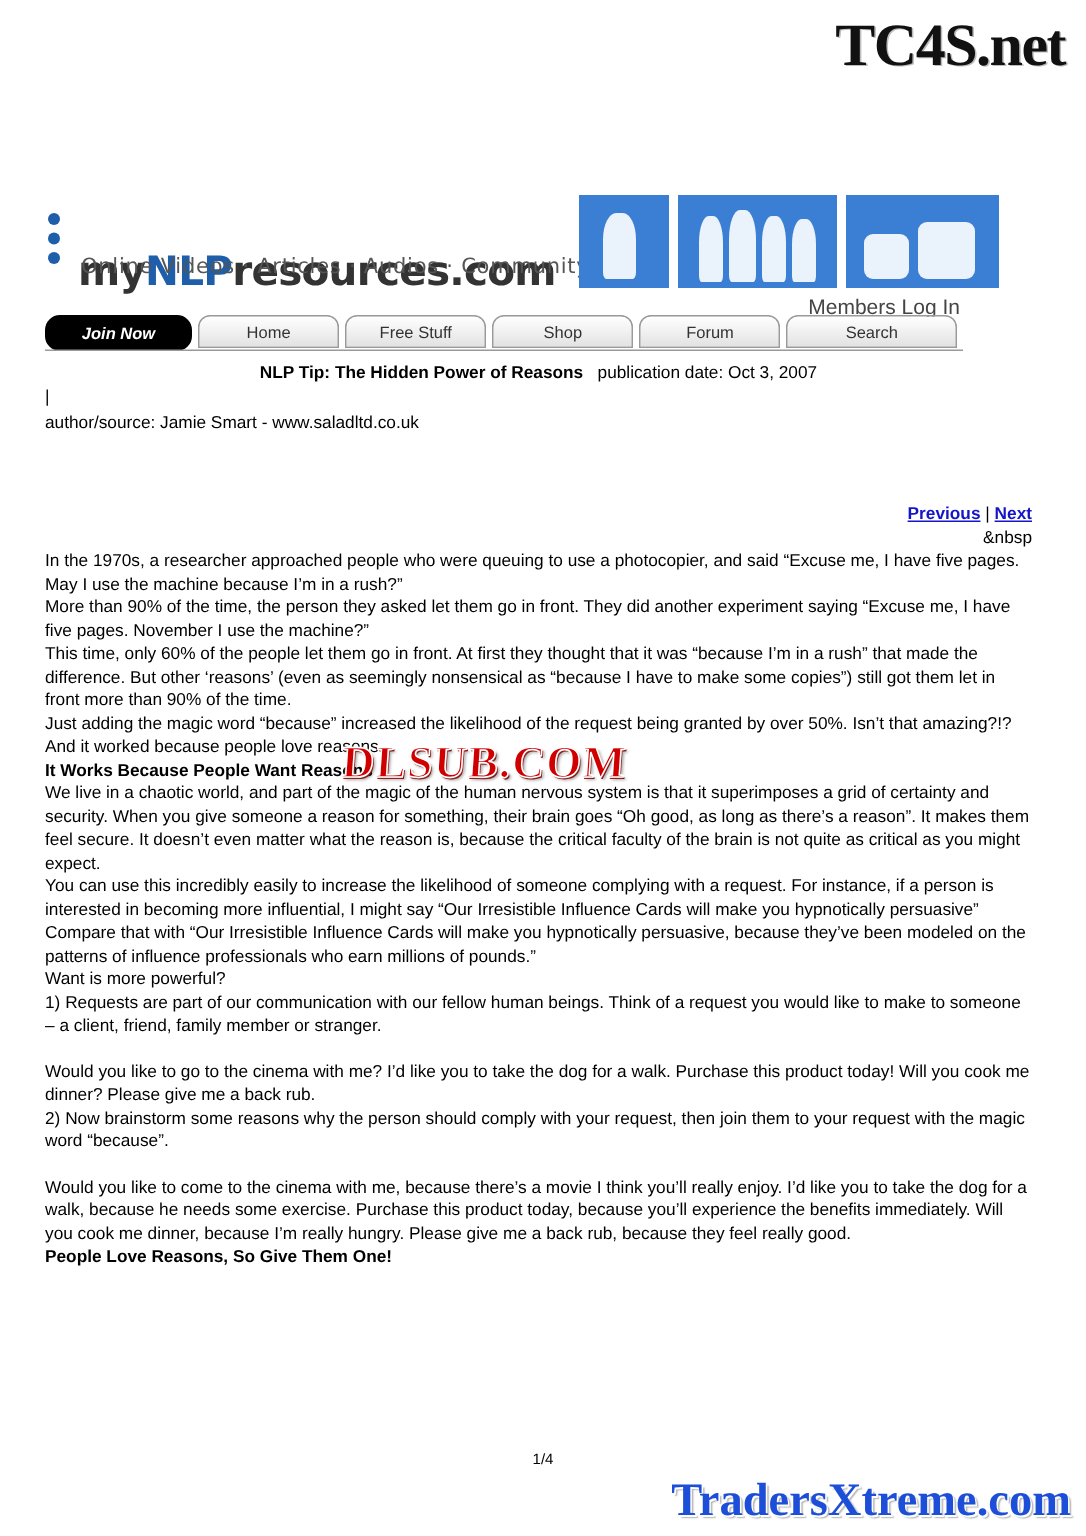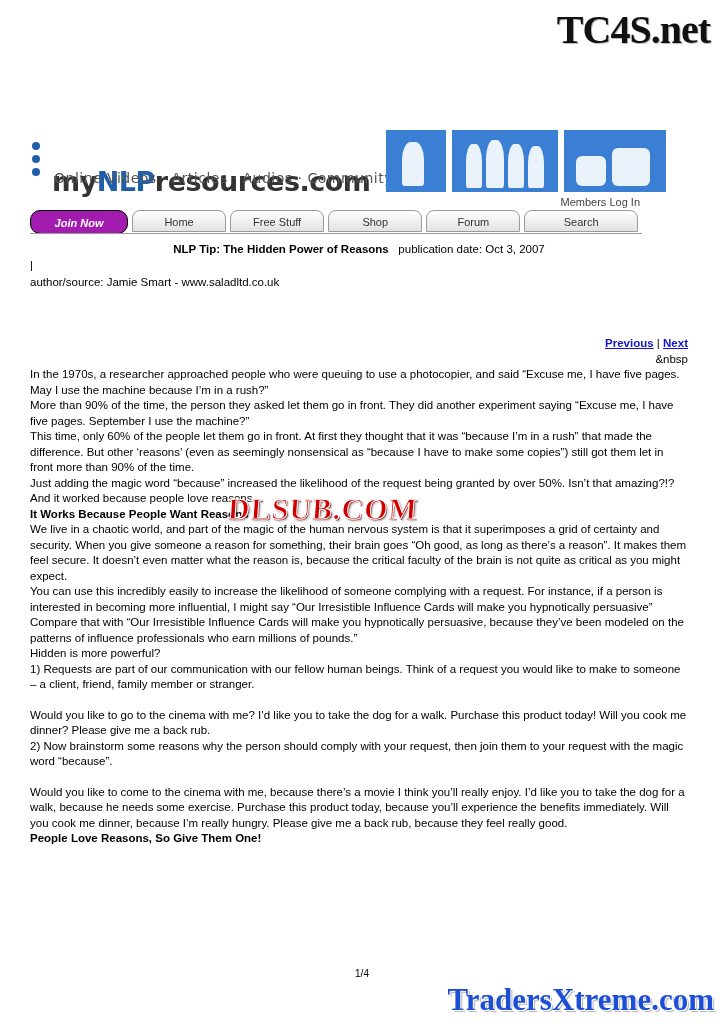--- a/index.html
+++ b/index.html
@@ -93,21 +93,21 @@
   .photo.p3 { left: 534px; width: 102px; height: 62px; }
   .photo .silhouette {
     position: absolute;
     background: #eaf2fb;
     border-radius: 40% 40% 10% 10%;
   }
   .memberlogin {
     position: absolute;
     right: 2px;
     top: 68px;
-    font-size: 11px;
+    font-size: 14px;
     color: #444444;
   }
 
   
   .navtabs {
     position: absolute;
     left: 0;
     top: 82px;
     width: 612px;
     height: 26px;
@@ -121,21 +121,21 @@
     font-size: 11px;
     color: #333333;
     background: linear-gradient(#ffffff, #e2e2e2);
     border: 1px solid #9a9a9a;
     border-radius: 8px 8px 0 0;
     margin-right: 4px;
     padding: 0 4px;
     box-sizing: border-box;
   }
   .tab.join {
-    background: #a21caf;
+    background: #000000;
     color: #ffffff;
     font-weight: bold;
     font-style: italic;
     border-color: #000000;
     border-radius: 10px;
     height: 24px;
     line-height: 24px;
   }
   .tab.t-home { width: 96px; }
   .tab.t-free { width: 96px; }
@@ -290,30 +290,30 @@
   <div class="authorline">author/source: Jamie Smart - www.saladltd.co.uk</div>
 
   <div class="navlinks">
     <a>Previous</a>
     <span>|</span>
     <a>Next</a>
   </div>
   <div class="nbsp-line">&amp;nbsp</div>
 
   <p class="para">In the 1970s, a researcher approached people who were queuing to use a photocopier, and said “Excuse me, I have five pages. May I use the machine because I’m in a rush?”</p>
-  <p class="para">More than 90% of the time, the person they asked let them go in front. They did another experiment saying “Excuse me, I have five pages. September I use the machine?”</p>
+  <p class="para">More than 90% of the time, the person they asked let them go in front. They did another experiment saying “Excuse me, I have five pages. November I use the machine?”</p>
   <p class="para">This time, only 60% of the people let them go in front. At first they thought that it was “because I’m in a rush” that made the difference. But other ‘reasons’ (even as seemingly nonsensical as “because I have to make some copies”) still got them let in front more than 90% of the time.</p>
   <p class="para">Just adding the magic word “because” increased the likelihood of the request being granted by over 50%. Isn’t that amazing?!? And it worked because people love reasons.</p>
 
   <p class="para bold-head">It Works Because People Want Reasons</p>
 
   <p class="para"> We live in a chaotic world, and part of the magic of the human nervous system is that it superimposes a grid of certainty and security. When you give someone a reason for something, their brain goes “Oh good, as long as there’s a reason”. It makes them feel secure. It doesn’t even matter what the reason is, because the critical faculty of the brain is not quite as critical as you might expect.</p>
   <p class="para">You can use this incredibly easily to increase the likelihood of someone complying with a request. For instance, if a person is interested in becoming more influential, I might say “Our Irresistible Influence Cards will make you hypnotically persuasive”</p>
   <p class="para">Compare that with “Our Irresistible Influence Cards will make you hypnotically persuasive, because they’ve been modeled on the patterns of influence professionals who earn millions of pounds.”</p>
-  <p class="para">Hidden is more powerful?</p>
+  <p class="para">Want is more powerful?</p>
 
   <p class="para indent-list">1)      Requests are part of our communication with our fellow human beings. Think of a request you would like to make to someone – a client, friend, family member or stranger.</p>
   <p class="para" style="margin-top:15px;">   Would you like to go to the cinema with me?       I’d like you to take the dog for a walk.       Purchase this product today!    Will you cook me dinner?      Please give me a back rub.</p>
   <p class="para indent-list">2)      Now brainstorm some reasons why the person should comply with your request, then join them to your request with the magic word “because”.</p>
   <p class="para" style="margin-top:15px;">   Would you like to come to the cinema with me, because there’s a movie I think you’ll really enjoy.       I’d like you to take the dog for a walk, because he needs some exercise.       Purchase this product today, because you’ll experience the benefits immediately.       Will you cook me dinner, because I’m really hungry.       Please give me a back rub, because they feel really good.</p>
 
   <p class="para bold-head">People Love Reasons, So Give Them One!</p>
 </div>
 
 <div class="dlsub">DLSUB.COM</div>

